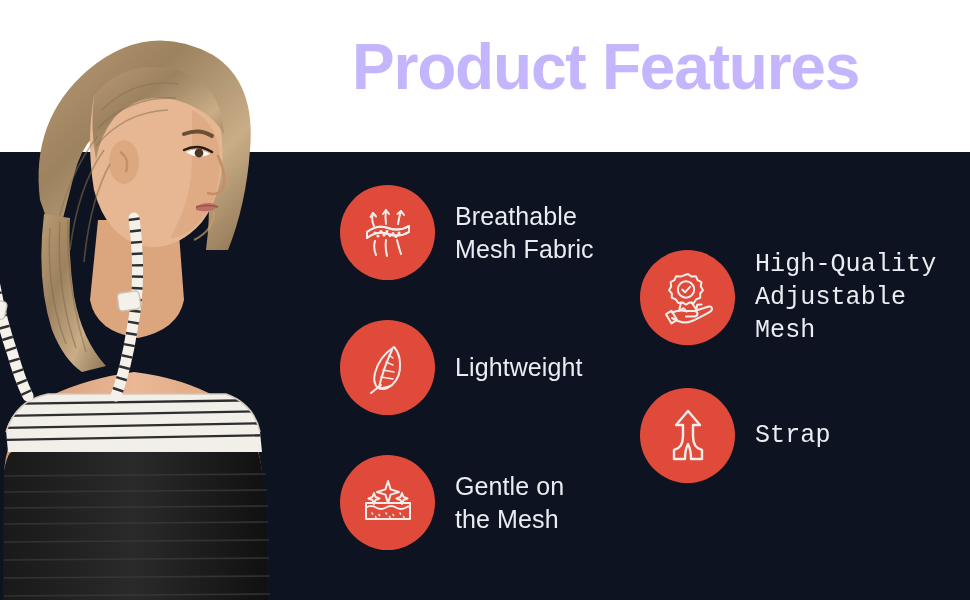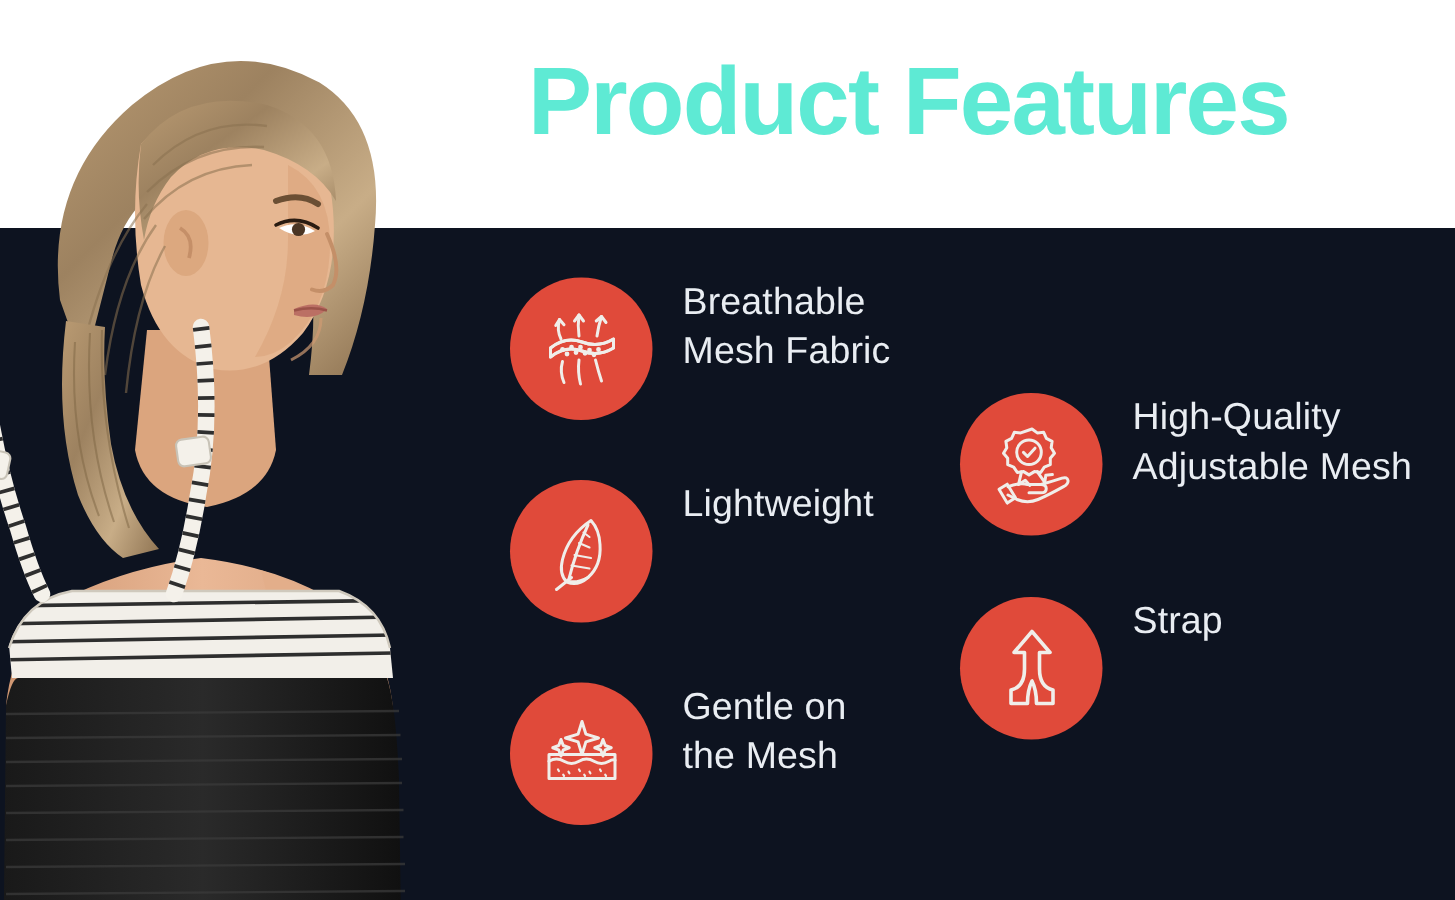--- a/index.html
+++ b/index.html
@@ -21,39 +21,39 @@
     background:#ffffff;
   }
   #page-title {
     position:absolute;
     left:352px; top:34px;
     width:546px;
     font-size:64px;
     font-weight:bold;
     letter-spacing:-1.2px;
     line-height:1.05;
-    color:#5eead4;
+    color:#c4b5fd;
     white-space:nowrap;
   }
   
   #model-photo {
     position:absolute;
     left:-22px; top:0;
     width:320px; height:600px;
     z-index:5;
     pointer-events:none;
   }
   
   .feature-col { position:absolute; }
   #col-left  { left:340px; top:185px; width:290px; }
-  #col-right { left:640px; top:262px; width:330px; }
+  #col-right { left:640px; top:248px; width:330px;font-family:Liberation Mono, monospace; }
 
   .feature-item {
     display:flex;
-    align-items:flex-start;
+    align-items:center;
     gap:20px;
     margin-bottom:40px;
   }
   #col-right .feature-item { margin-bottom:41px; }
 
   .icon-circle {
     flex:0 0 auto;
     width:95px; height:95px;
     border-radius:50%;
     background:#e04a3a;

